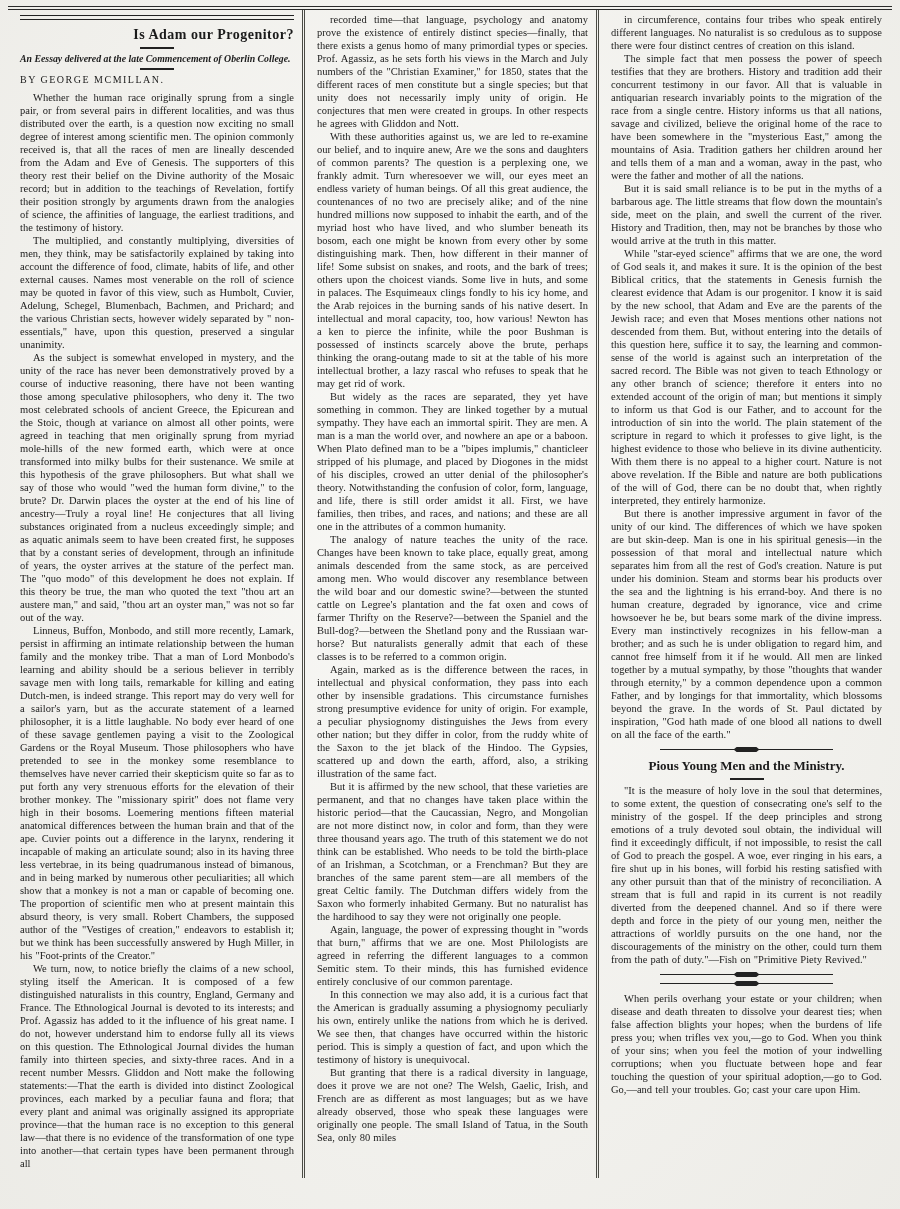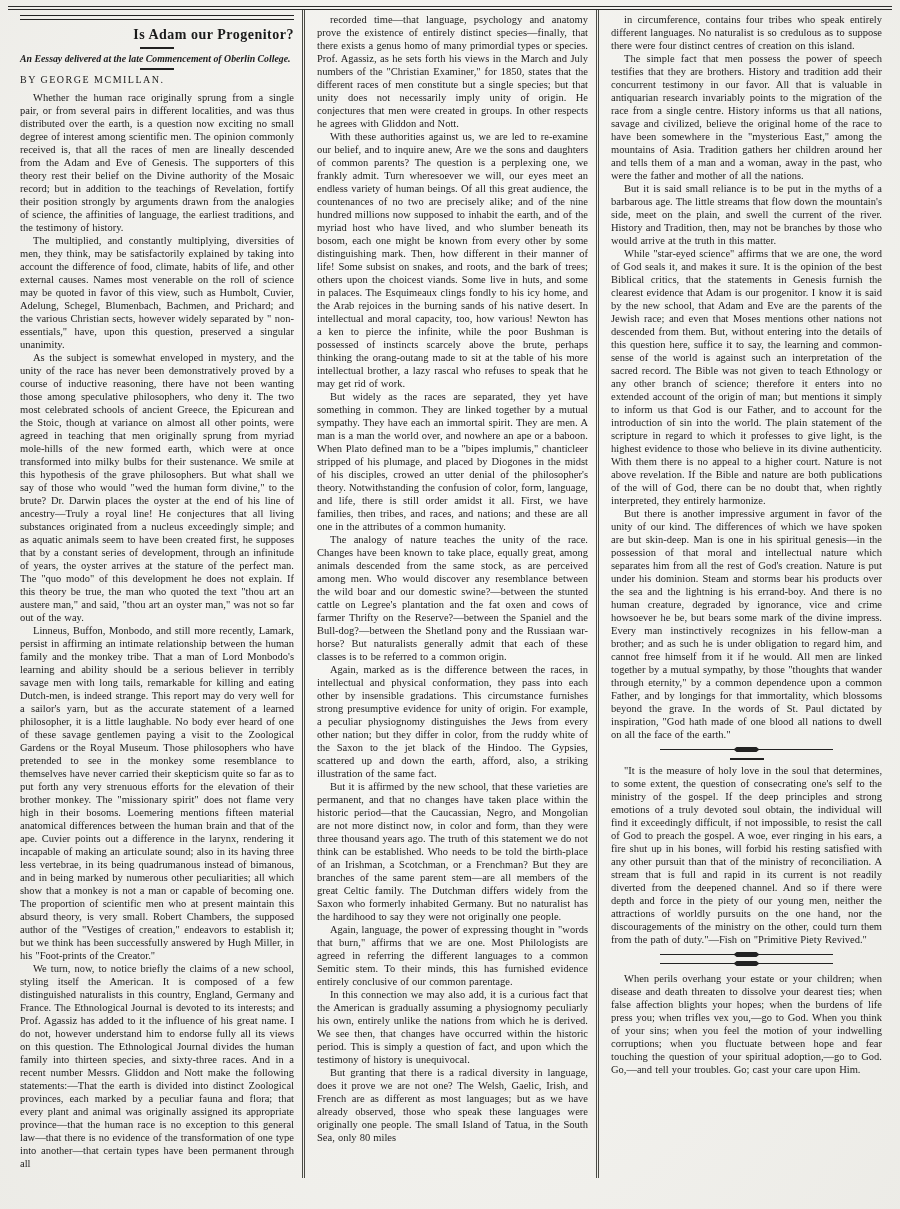--- a/index.html
+++ b/index.html
@@ -157,20 +157,21 @@
       <div>
           <p class="para">in circumference, contains four tribes who speak entirely different languages. No naturalist is so credulous as to suppose there were four distinct centres of creation on this island.</p>
           <p class="para">The simple fact that men possess the power of speech testifies that they are brothers. History and tradition add their concurrent testimony in our favor. All that is valuable in antiquarian research invariably points to the migration of the race from a single centre. History informs us that all nations, savage and civilized, believe the original home of the race to have been somewhere in the "mysterious East," among the mountains of Asia. Tradition gathers her children around her and tells them of a man and a woman, away in the past, who were the father and mother of all the nations.</p>
           <p class="para">But it is said small reliance is to be put in the myths of a barbarous age. The little streams that flow down the mountain's side, meet on the plain, and swell the current of the river. History and Tradition, then, may not be branches by those who would arrive at the truth in this matter.</p>
           <p class="para">While "star-eyed science" affirms that we are one, the word of God seals it, and makes it sure. It is the opinion of the best Biblical critics, that the statements in Genesis furnish the clearest evidence that Adam is our progenitor. I know it is said by the new school, that Adam and Eve are the parents of the Jewish race; and even that Moses mentions other nations not descended from them. But, without entering into the details of this question here, suffice it to say, the learning and common-sense of the world is against such an interpretation of the sacred record. The Bible was not given to teach Ethnology or any other branch of science; therefore it enters into no extended account of the origin of man; but mentions it simply to inform us that God is our Father, and to account for the introduction of sin into the world. The plain statement of the scripture in regard to which it professes to give light, is the highest evidence to those who believe in its divine authenticity. With them there is no appeal to a higher court. Nature is not above revelation. If the Bible and nature are both publications of the will of God, there can be no doubt that, when rightly interpreted, they entirely harmonize.</p>
           <p class="para">But there is another impressive argument in favor of the unity of our kind. The differences of which we have spoken are but skin-deep. Man is one in his spiritual genesis—in the possession of that moral and intellectual nature which separates him from all the rest of God's creation. Nature is put under his dominion. Steam and storms bear his products over the sea and the lightning is his errand-boy. And there is no human creature, degraded by ignorance, vice and crime howsoever he be, but bears some mark of the divine impress. Every man instinctively recognizes in his fellow-man a brother; and as such he is under obligation to regard him, and cannot free himself from it if he would. All men are linked together by a mutual sympathy, by those "thoughts that wander through eternity," by a common dependence upon a common Father, and by longings for that immortality, which blossoms beyond the grave. In the words of St. Paul dictated by inspiration, "God hath made of one blood all nations to dwell on all the face of the earth."</p>
         </div>
 
       <div class="divider"></div>
 
+      <h2 class="section-title">Pious Young Men and the Ministry.</h2>
       <div class="sep-short"></div>
       <div>
           <p class="para">"It is the measure of holy love in the soul that determines, to some extent, the question of consecrating one's self to the ministry of the gospel. If the deep principles and strong emotions of a truly devoted soul obtain, the individual will find it exceedingly difficult, if not impossible, to resist the call of God to preach the gospel. A woe, ever ringing in his ears, a fire shut up in his bones, will forbid his resting satisfied with any other pursuit than that of the ministry of reconciliation. A stream that is full and rapid in its current is not readily diverted from the deepened channel. And so if there were depth and force in the piety of our young men, neither the attractions of worldly pursuits on the one hand, nor the discouragements of the ministry on the other, could turn them from the path of duty."—Fish on "Primitive Piety Revived."</p>
         </div>
 
       <div class="divider"></div>
 
       <div class="divider"></div>
       <p class="para">When perils overhang your estate or your children; when disease and death threaten to dissolve your dearest ties; when false affection blights your hopes; when the burdens of life press you; when trifles vex you,—go to God. When you think of your sins; when you feel the motion of your indwelling corruptions; when you fluctuate between hope and fear touching the question of your spiritual adoption,—go to God. Go,—and tell your troubles. Go; cast your care upon Him.</p>
     </div>

